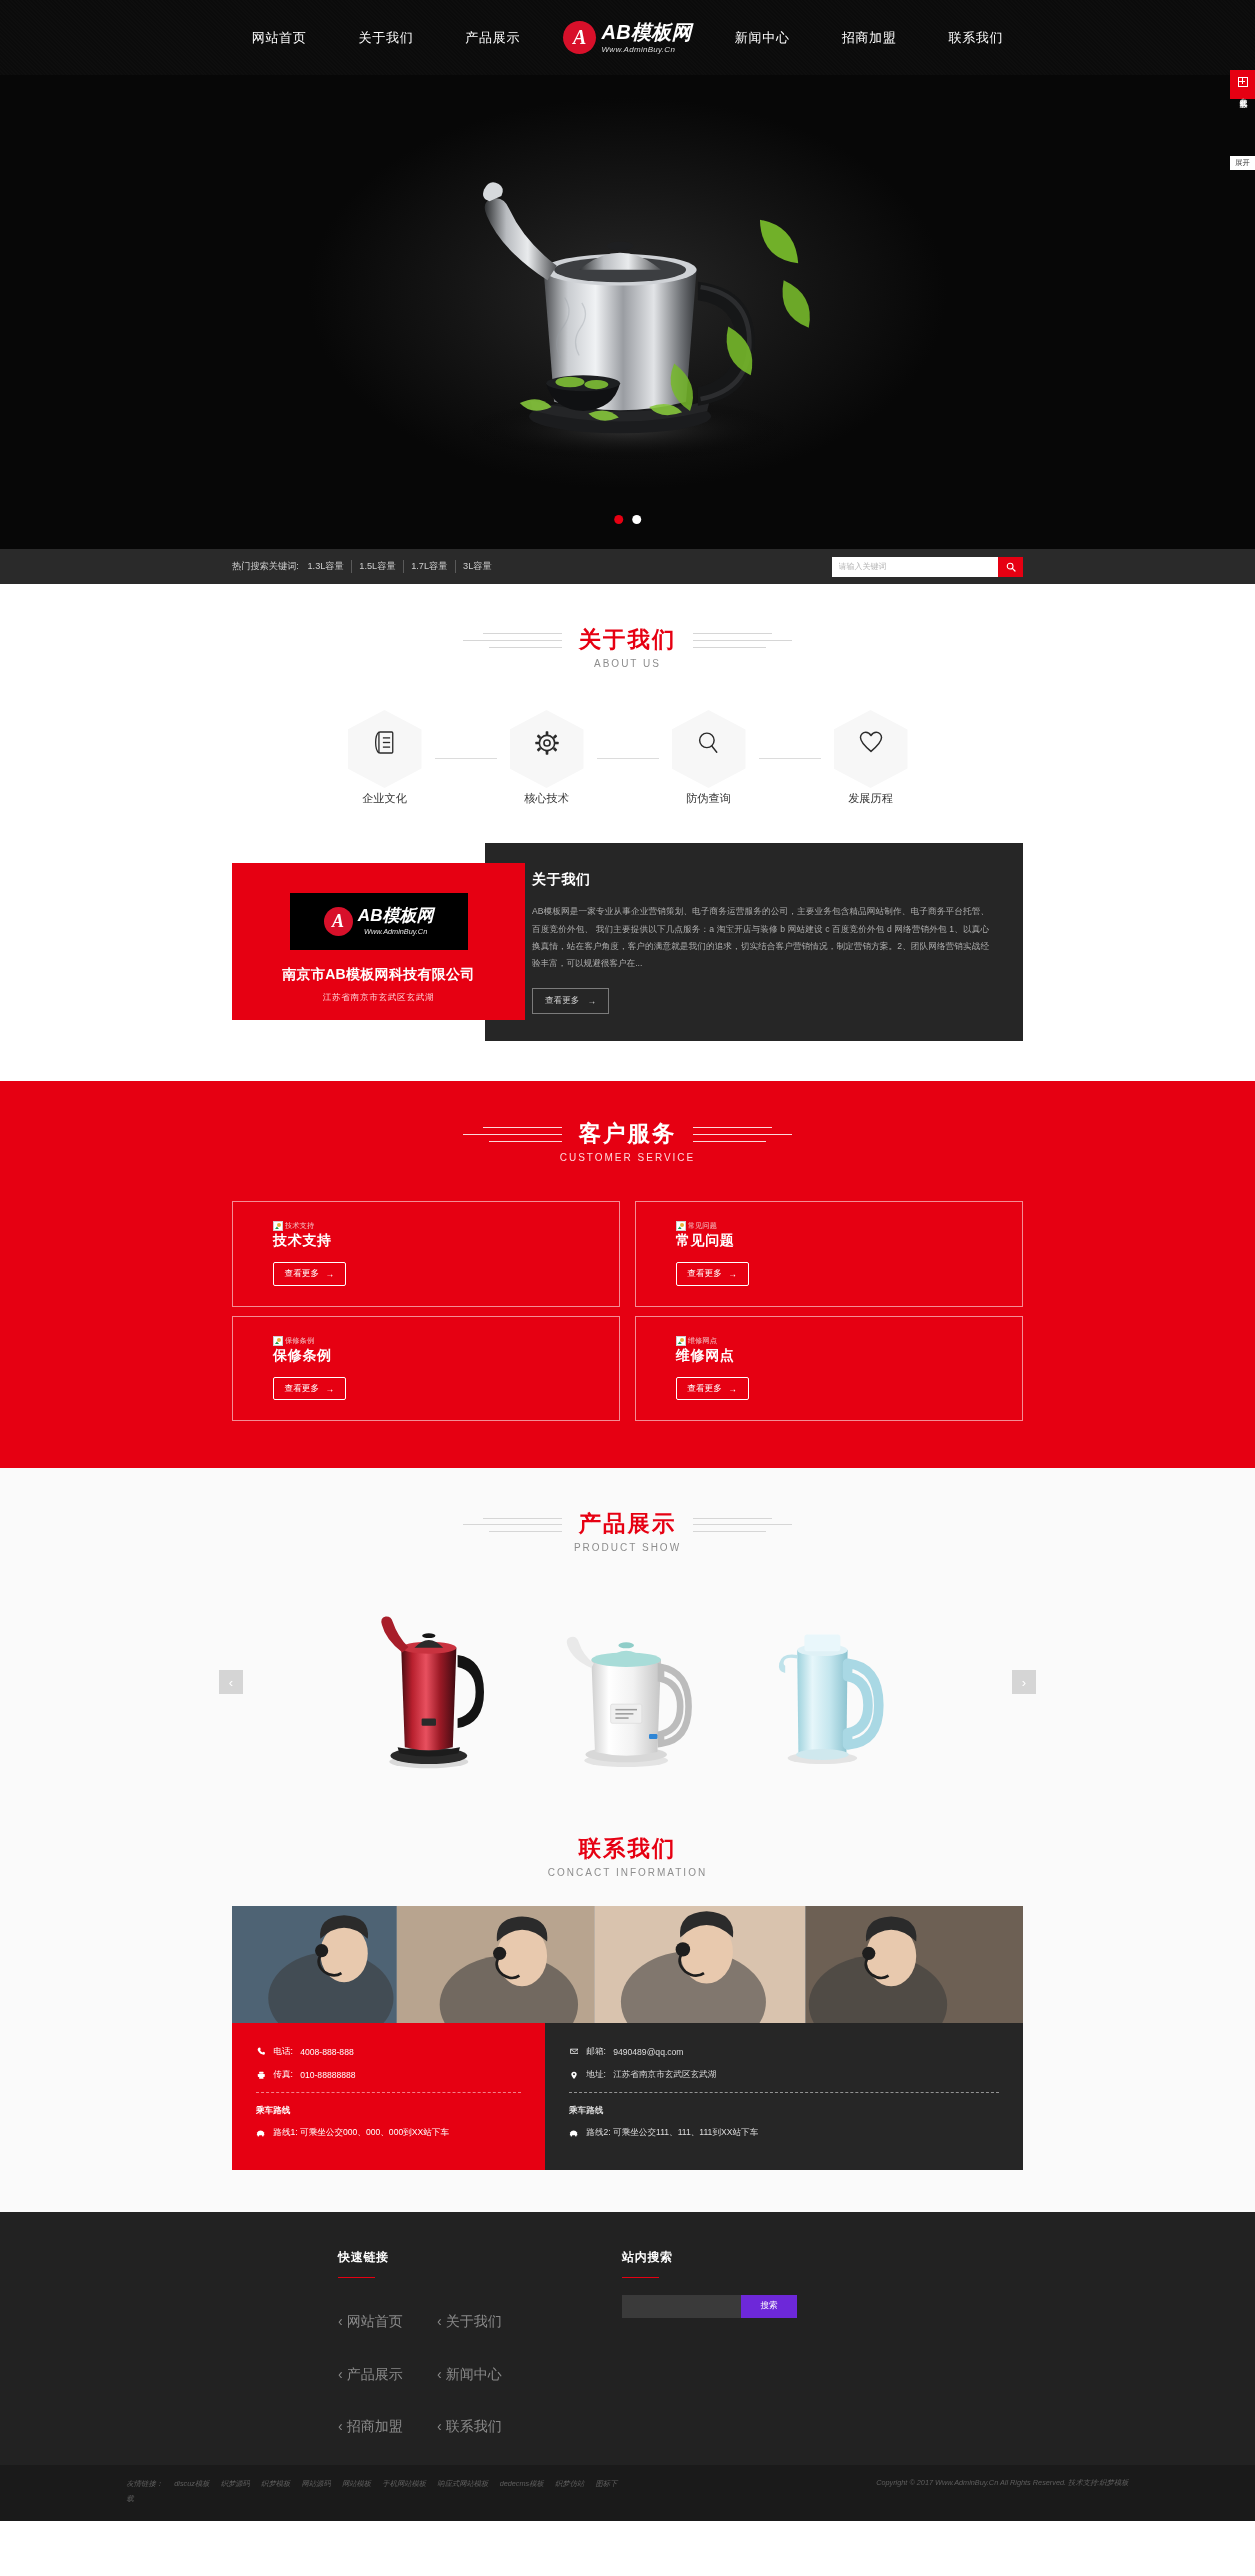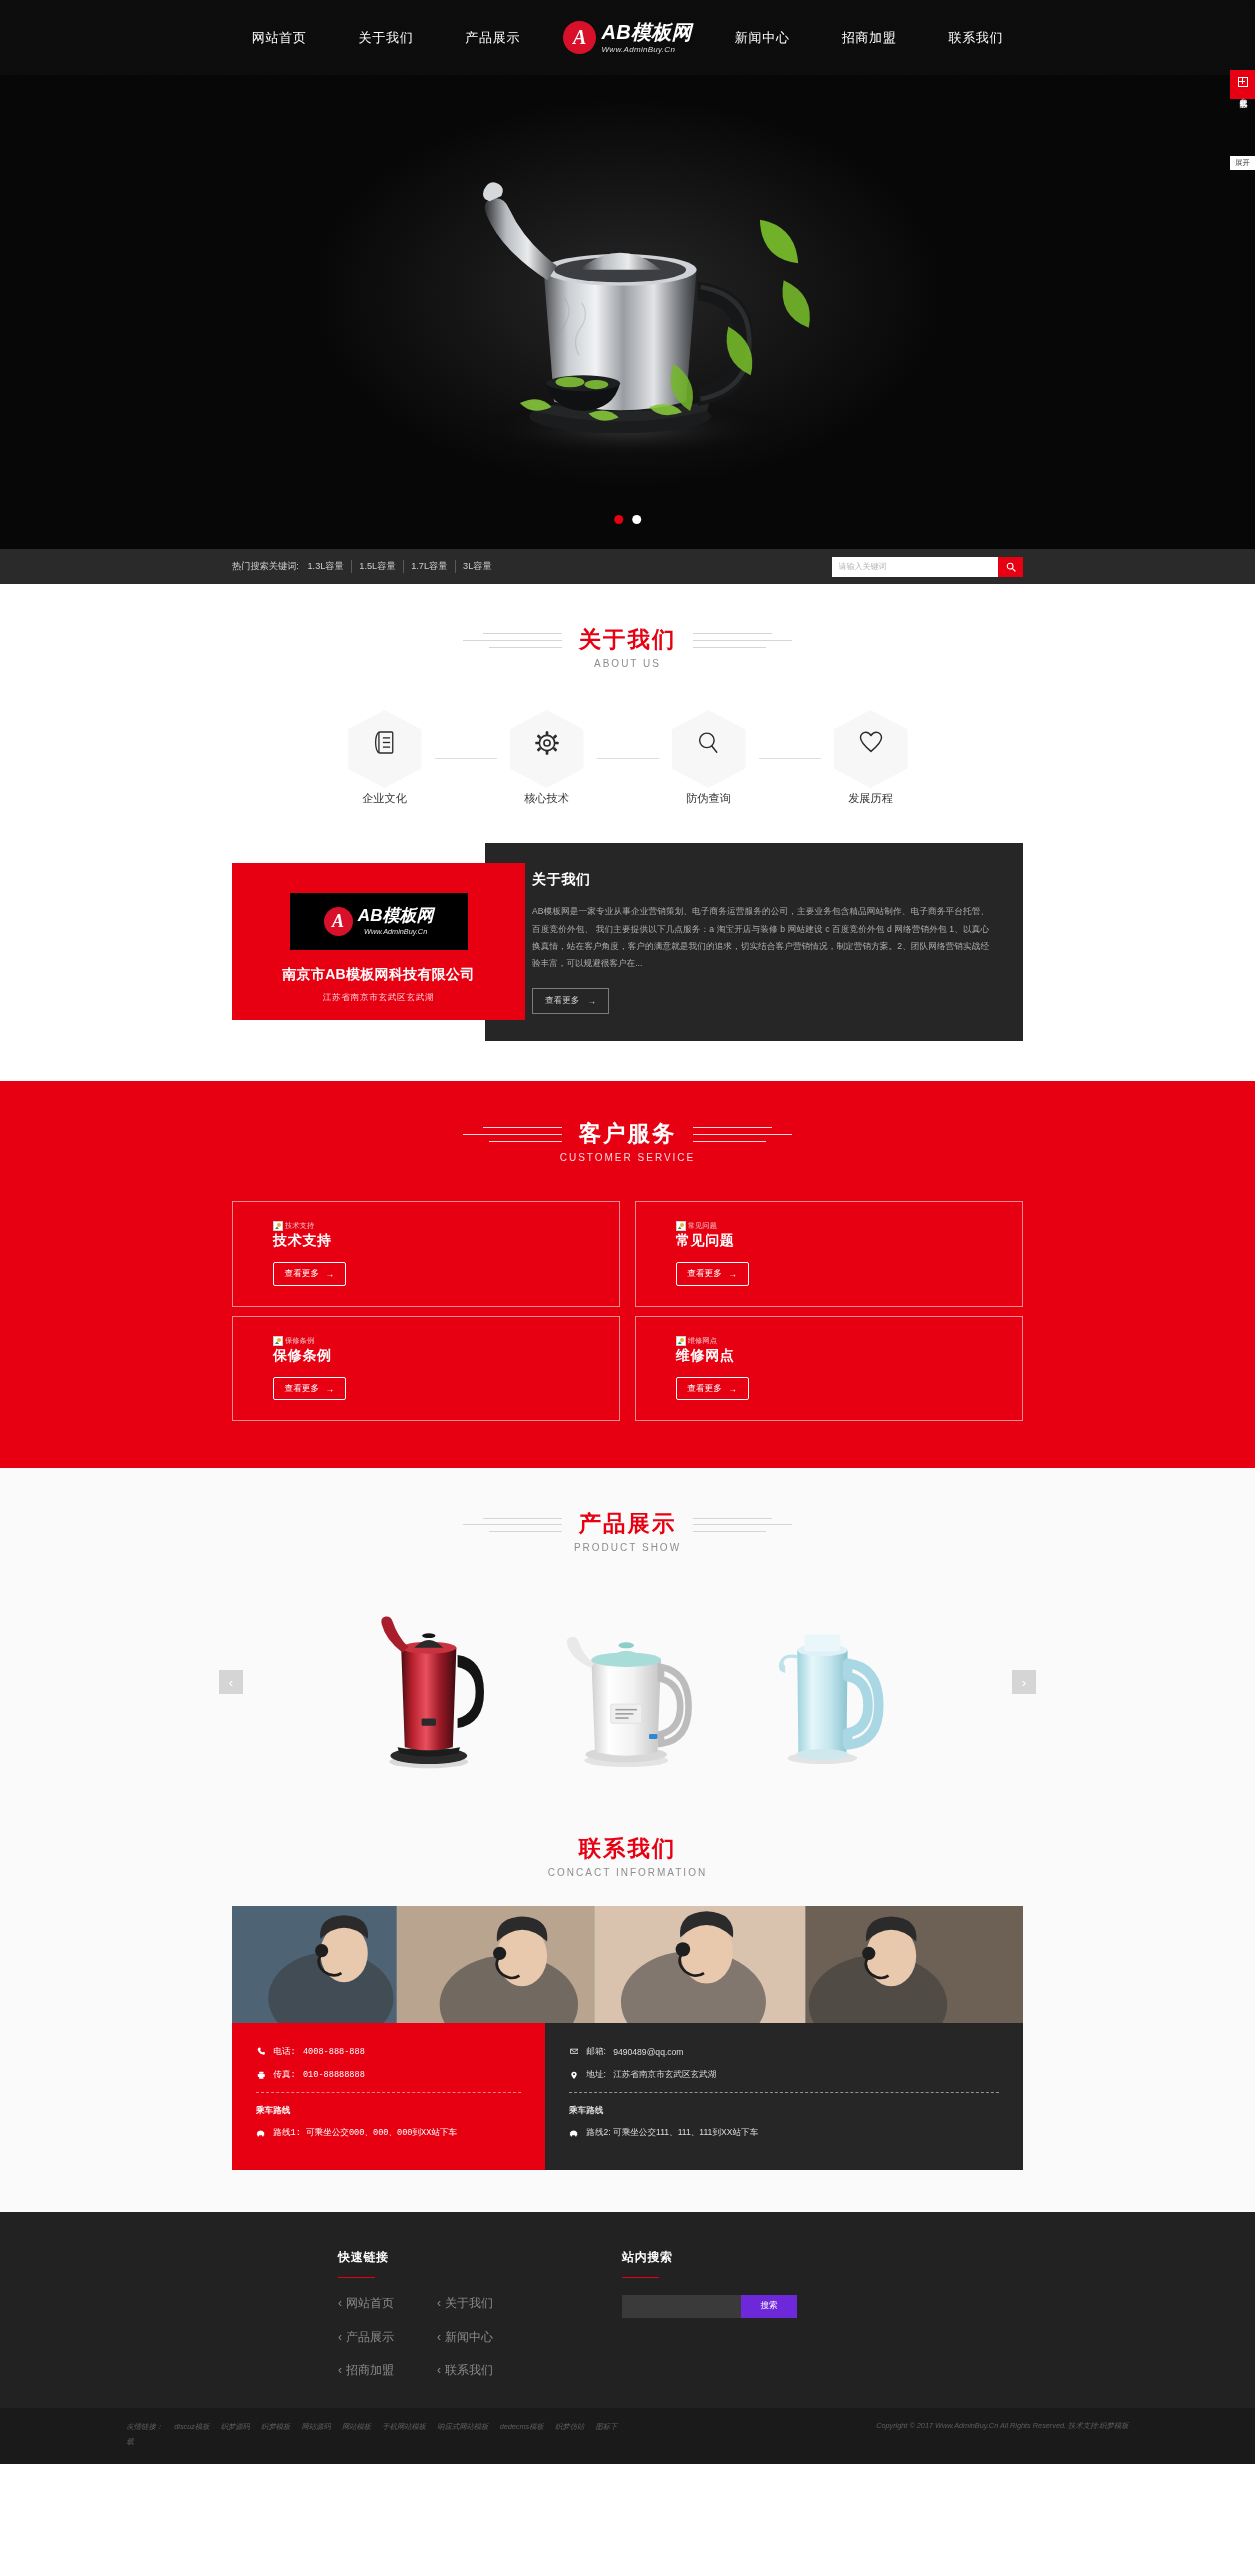--- a/index.html
+++ b/index.html
@@ -164,36 +164,36 @@
   .arrow.l { left:-13px; }
   .arrow.r { right:-13px; }
 
   
   .contact { background:#fafafa; padding:30px 0 42px; }
   .contact-photo {
     height:117px; margin-top:28px; position:relative; overflow:hidden;
     background:linear-gradient(100deg,#5d6f7e 0%,#8aa0ad 20%,#c8b9a8 42%,#e3cfc0 60%,#b9a392 78%,#6e6256 100%);
   }
   .contact-cols { display:flex; }
-  .cc-left { width:313px; background:#e60012; color:#fff; padding:22.4px 24px 20px;font-family:Liberation Mono, monospace; }
+  .cc-left { width:313px; background:#e60012; color:#fff; padding:22.4px 24px 20px; }
   .cc-right { flex:1; background:#262626; color:#ddd; padding:22.4px 24px 20px; }
   .cc-line { display:flex; align-items:center; gap:7.3px; font-size:8.6px; margin-bottom:11.2px; }
   .cc-sep { border-top:0.7px dashed rgba(255,255,255,.5); margin:5.3px 0 12px; }
   .cc-title { font-size:8.6px; font-weight:bold; margin-bottom:10px; }
   .ico-s { width:10px; display:inline-flex; justify-content:center; flex:0 0 auto; }
 
   
   .footer { background:#222222; padding:37px 8px 29px; }
   .foot-cols { display:flex; padding-left:106px; }
   .fcol { }
   .fcol.links { width:284px; }
   .fcol h5 { color:#fff; font-size:12px; font-weight:bold; letter-spacing:0.7px; }
   .fbar { width:37px; height:1.3px; background:#e60012; margin:10.6px 0 17px; }
   .flist { display:grid; grid-template-columns:1fr 1fr; gap:16.5px 0; width:198px; }
-  .flink { color:#8a8a8a; font-size:12px; cursor:pointer; }
+  .flink { color:#8a8a8a; font-size:14px; cursor:pointer;margin-top:18px; }
   .flink i { font-style:normal; margin-right:4px; }
   .fsearch { display:flex; height:22.4px; }
   .fsearch input {
     width:119px; height:22.4px; background:#3a3a3a; border:none; outline:none;
     padding:0 6.6px; color:#ddd; font-size:8px;
     font-family:"Liberation Sans",sans-serif;
   }
   .fsearch button {
     width:56px; height:22.4px; background:#6d28d9; border:none; color:#fff;
     font-size:8.6px; cursor:pointer; font-family:"Liberation Sans",sans-serif;

